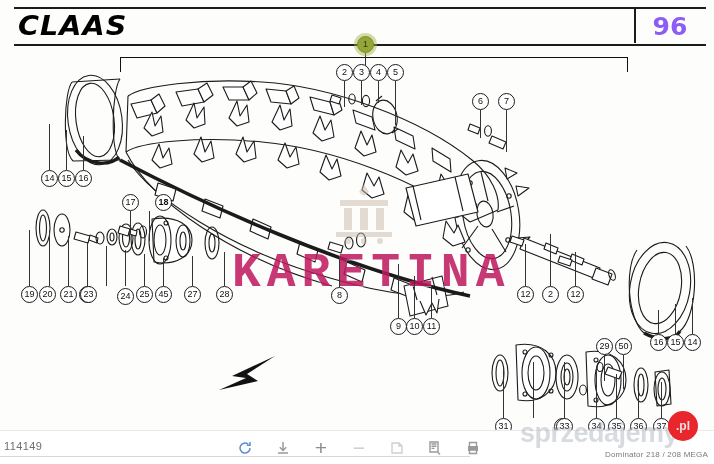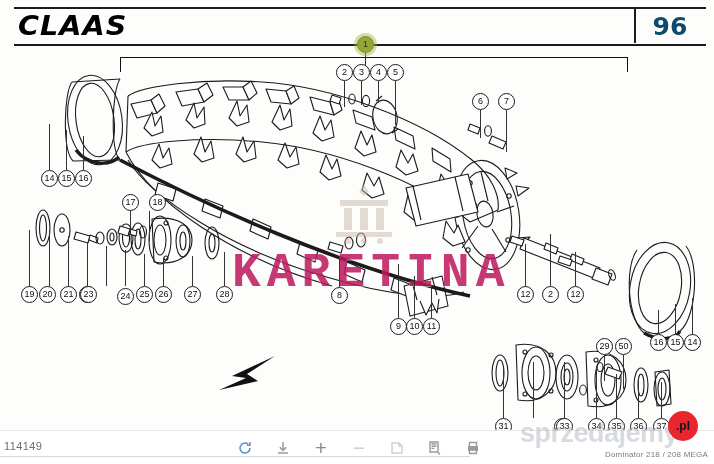--- a/index.html
+++ b/index.html
@@ -24,21 +24,21 @@
     font-size:27px;letter-spacing:1px;color:#000;
     transform:scaleX(1.06);transform-origin:left center;
   }
   #pagebox{
     position:absolute;right:8px;top:9px;width:70px;height:34px;
     border-left:2px solid #1b1b1b;
   }
   #pagenum{
     position:absolute;right:14px;top:10px;width:60px;
     text-align:center;font-family:"DejaVu Sans", sans-serif;
-    font-weight:bold;font-size:25px;color:#0c4a6e;line-height:33px;
+    font-weight:bold;font-size:25px;color:#8b5cf6;line-height:33px;
   }
   
   #bracket{
     position:absolute;left:120px;top:57px;width:506px;height:14px;
     border-top:1.6px solid #111;border-left:1.6px solid #111;border-right:1.6px solid #111;
   }
   
   .cal{
     position:absolute;width:17px;height:17px;border-radius:50%;
     border:1.1px solid #1b1b1b;background:#fff;
@@ -67,21 +67,21 @@
   }
   #wm-sprz{
     position:absolute;left:520px;top:418px;
     font-family:"Liberation Sans", sans-serif;
     font-size:27px;font-weight:bold;letter-spacing:-.5px;
     color:rgba(150,158,170,.38);z-index:9;white-space:nowrap;
   }
   #wm-pl{
     position:absolute;left:668px;top:411px;width:30px;height:30px;
     border-radius:50%;background:#e8262b;z-index:10;
-    color:#0f172a;font-size:12px;font-weight:bold;text-align:center;line-height:30px;
+    color:#e5e5e5;font-size:12px;font-weight:bold;text-align:center;line-height:30px;
   }
   
   #toolbar{
     position:absolute;left:0;top:430px;width:714px;height:34px;
     background:#ffffff;border-top:1px solid #e9e9e9;
   }
   #tb-left{
     position:absolute;left:4px;top:9px;
     font-size:11px;color:#6e6e6e;letter-spacing:.4px;
   }
@@ -348,37 +348,37 @@
       <div class="cal" style="left: 567px; top: 286px;">12</div>
       <div class="lead" style="left: 49px; height: 46px; top: 124px;"></div>
       <div class="cal" style="left: 41px; top: 170px;">14</div>
       <div class="lead" style="left: 66px; height: 40px; top: 130px;"></div>
       <div class="cal" style="left: 58px; top: 170px;">15</div>
       <div class="lead" style="left: 83px; height: 34px; top: 136px;"></div>
       <div class="cal" style="left: 75px; top: 170px;">16</div>
       <div class="lead" style="left: 130px; height: 24px; top: 211px;"></div>
       <div class="cal" style="left: 122px; top: 194px;">17</div>
       <div class="lead" style="left: 149px; height: 30px; top: 211px;"></div>
-      <div class="cal" style="left: 149px; top: 194px;">18</div>
+      <div class="cal" style="left: 155px; top: 194px; font-weight: bold;">18</div>
       <div class="lead" style="left: 29px; height: 56px; top: 230px;"></div>
       <div class="cal" style="left: 21px; top: 286px;">19</div>
       <div class="lead" style="left: 49px; height: 56px; top: 230px;"></div>
       <div class="cal" style="left: 39px; top: 286px;">20</div>
       <div class="lead" style="left: 68px; height: 50px; top: 236px;"></div>
       <div class="cal" style="left: 60px; top: 286px;">21</div>
       <div class="lead" style="left: 87px; height: 44px; top: 242px;"></div>
       <div class="cal" style="left: 79px; top: 286px;">24</div>
       <div class="lead" style="left: 106px; height: 40px; top: 246px;"></div>
       <div class="cal" style="left: 80px; top: 286px;">23</div>
       <div class="lead" style="left: 125px; height: 36px; top: 250px;"></div>
       <div class="cal" style="left: 117px; top: 288px;">24</div>
       <div class="lead" style="left: 144px; height: 32px; top: 254px;"></div>
       <div class="cal" style="left: 136px; top: 286px;">25</div>
       <div class="lead" style="left: 163px; height: 28px; top: 258px;"></div>
-      <div class="cal" style="left: 155px; top: 286px;">26</div>
+      <div class="cal" style="left: 155px; top: 286px;">45</div>
       <div class="lead" style="left: 192px; height: 30px; top: 256px;"></div>
       <div class="cal" style="left: 184px; top: 286px;">27</div>
       <div class="lead" style="left: 224px; height: 34px; top: 252px;"></div>
       <div class="cal" style="left: 216px; top: 286px;">28</div>
       <div class="lead" style="left: 604px; height: 26px; top: 355px;"></div>
       <div class="cal" style="left: 596px; top: 338px;">29</div>
       <div class="lead" style="left: 623px; height: 34px; top: 355px;"></div>
       <div class="cal" style="left: 615px; top: 338px;">50</div>
       <div class="lead" style="left: 658px; height: 24px; top: 310px;"></div>
       <div class="cal" style="left: 650px; top: 334px;">16</div>

